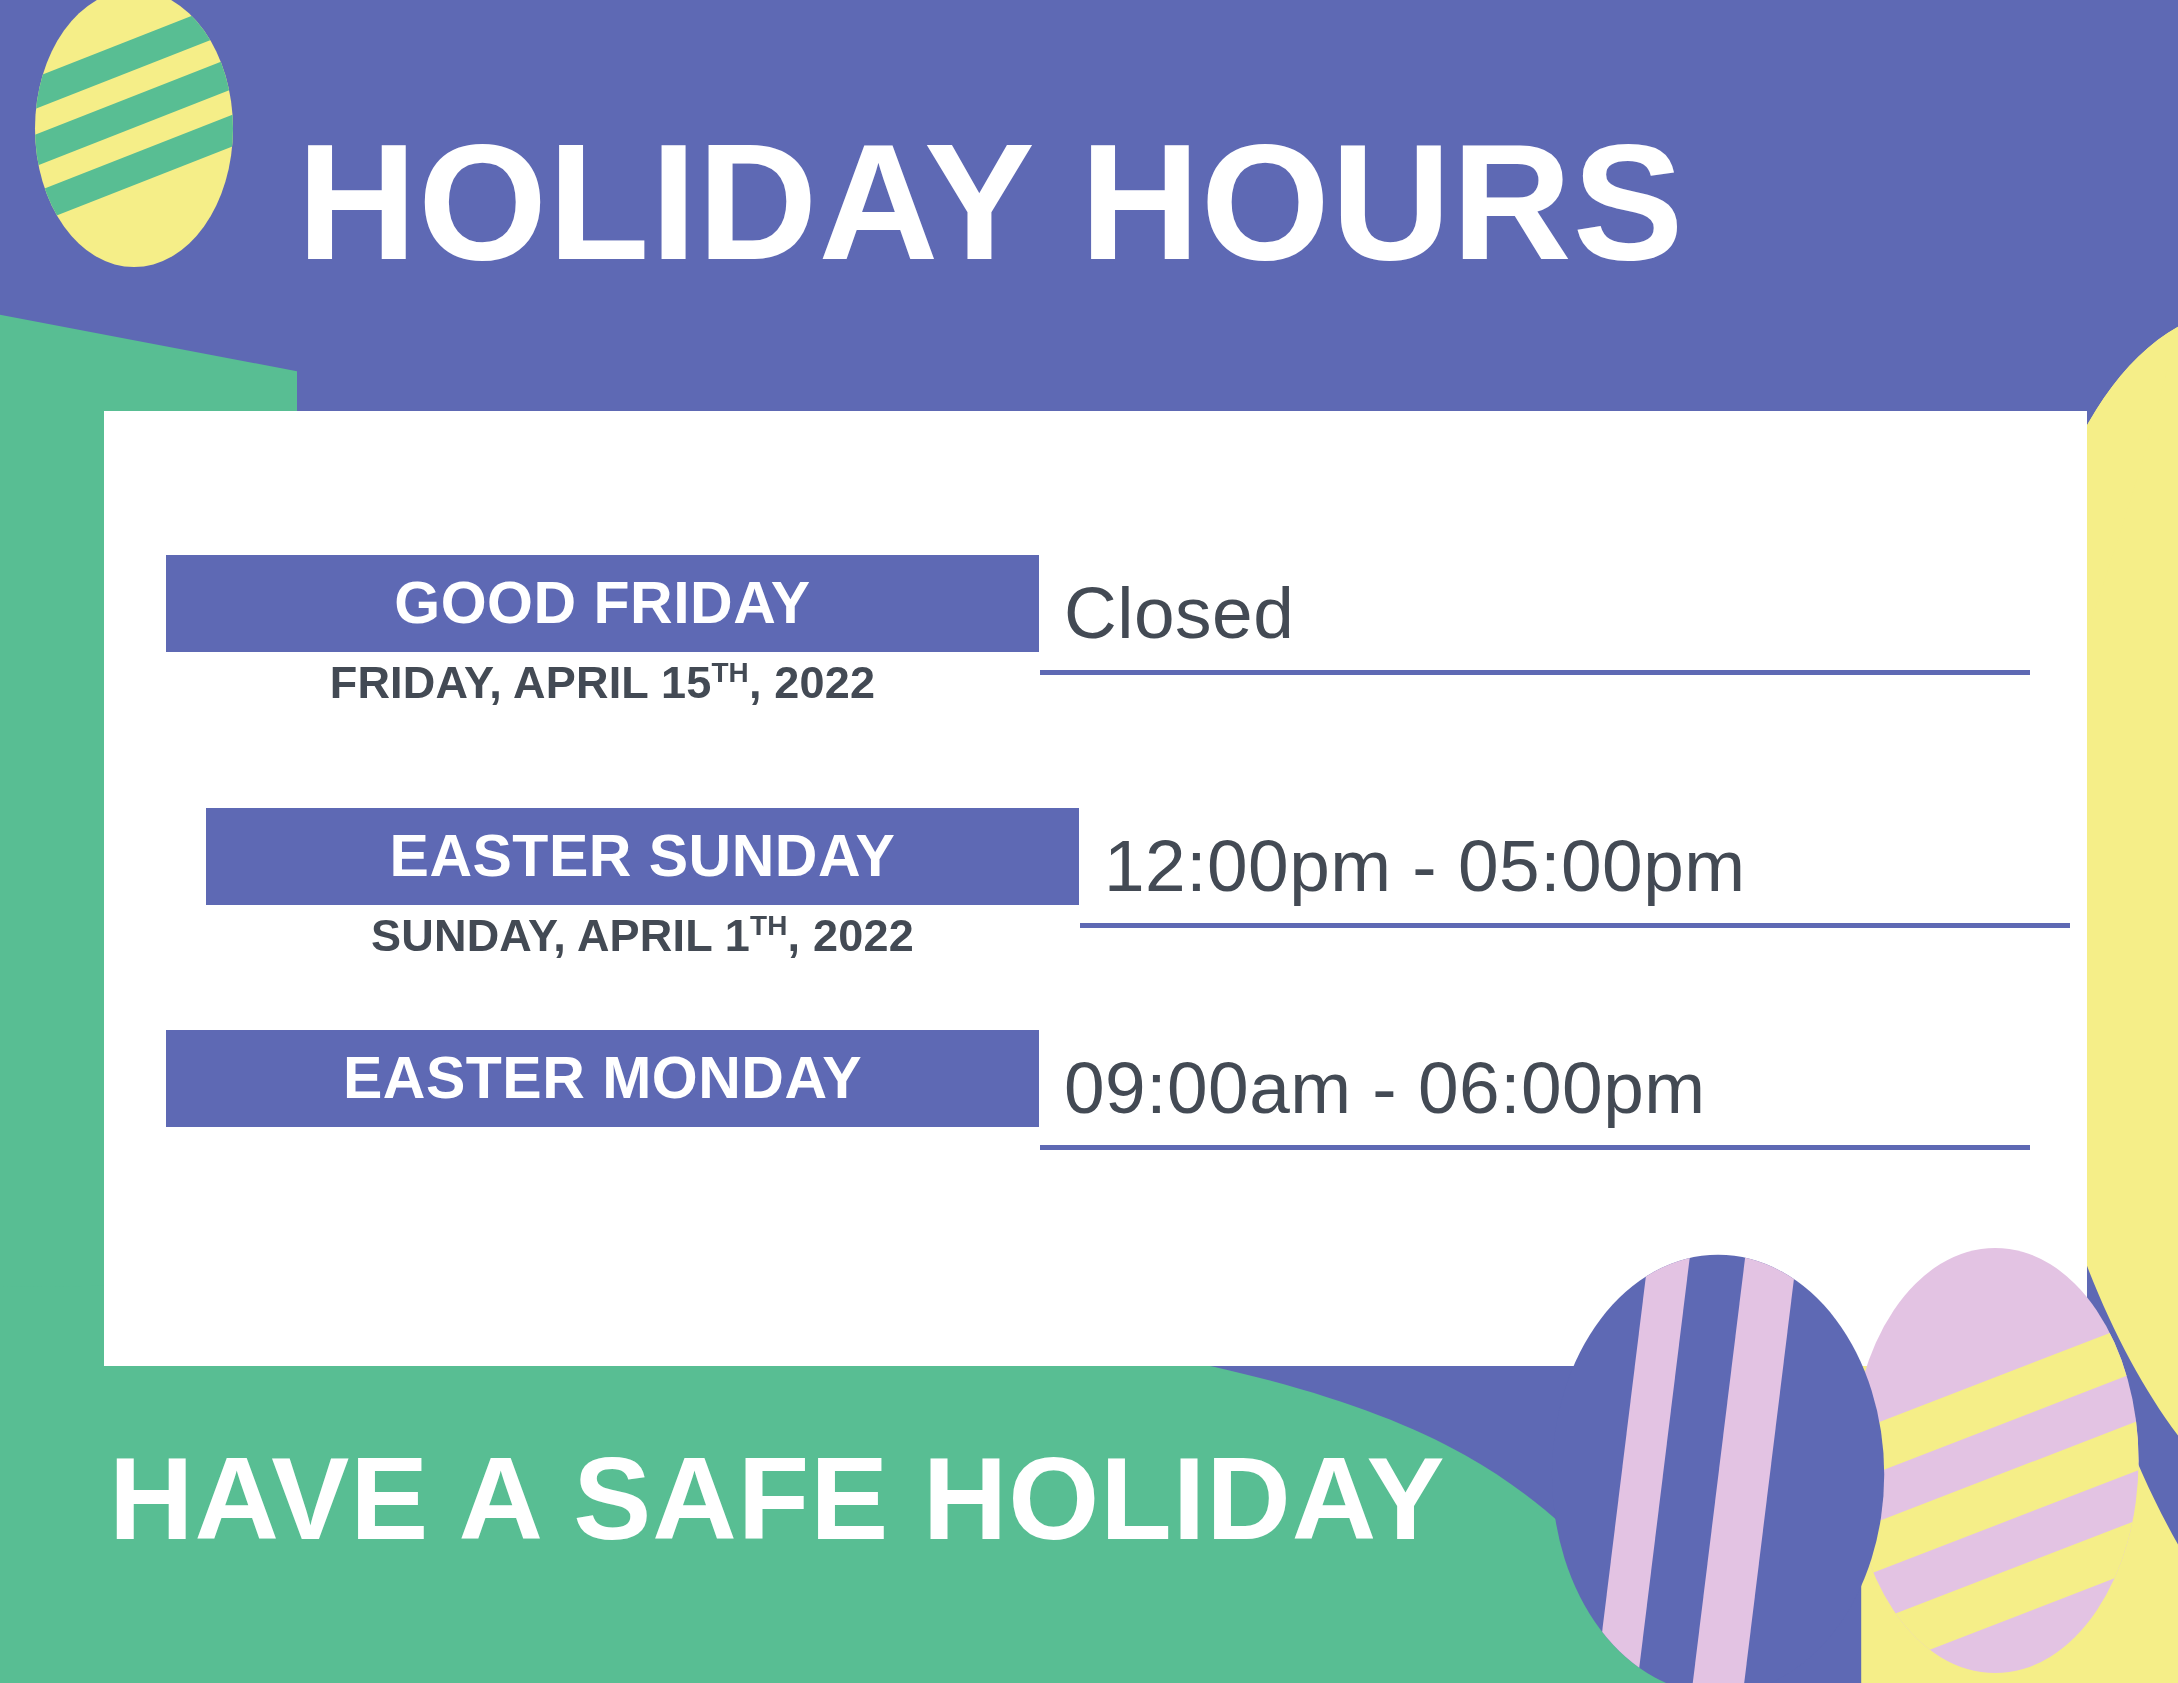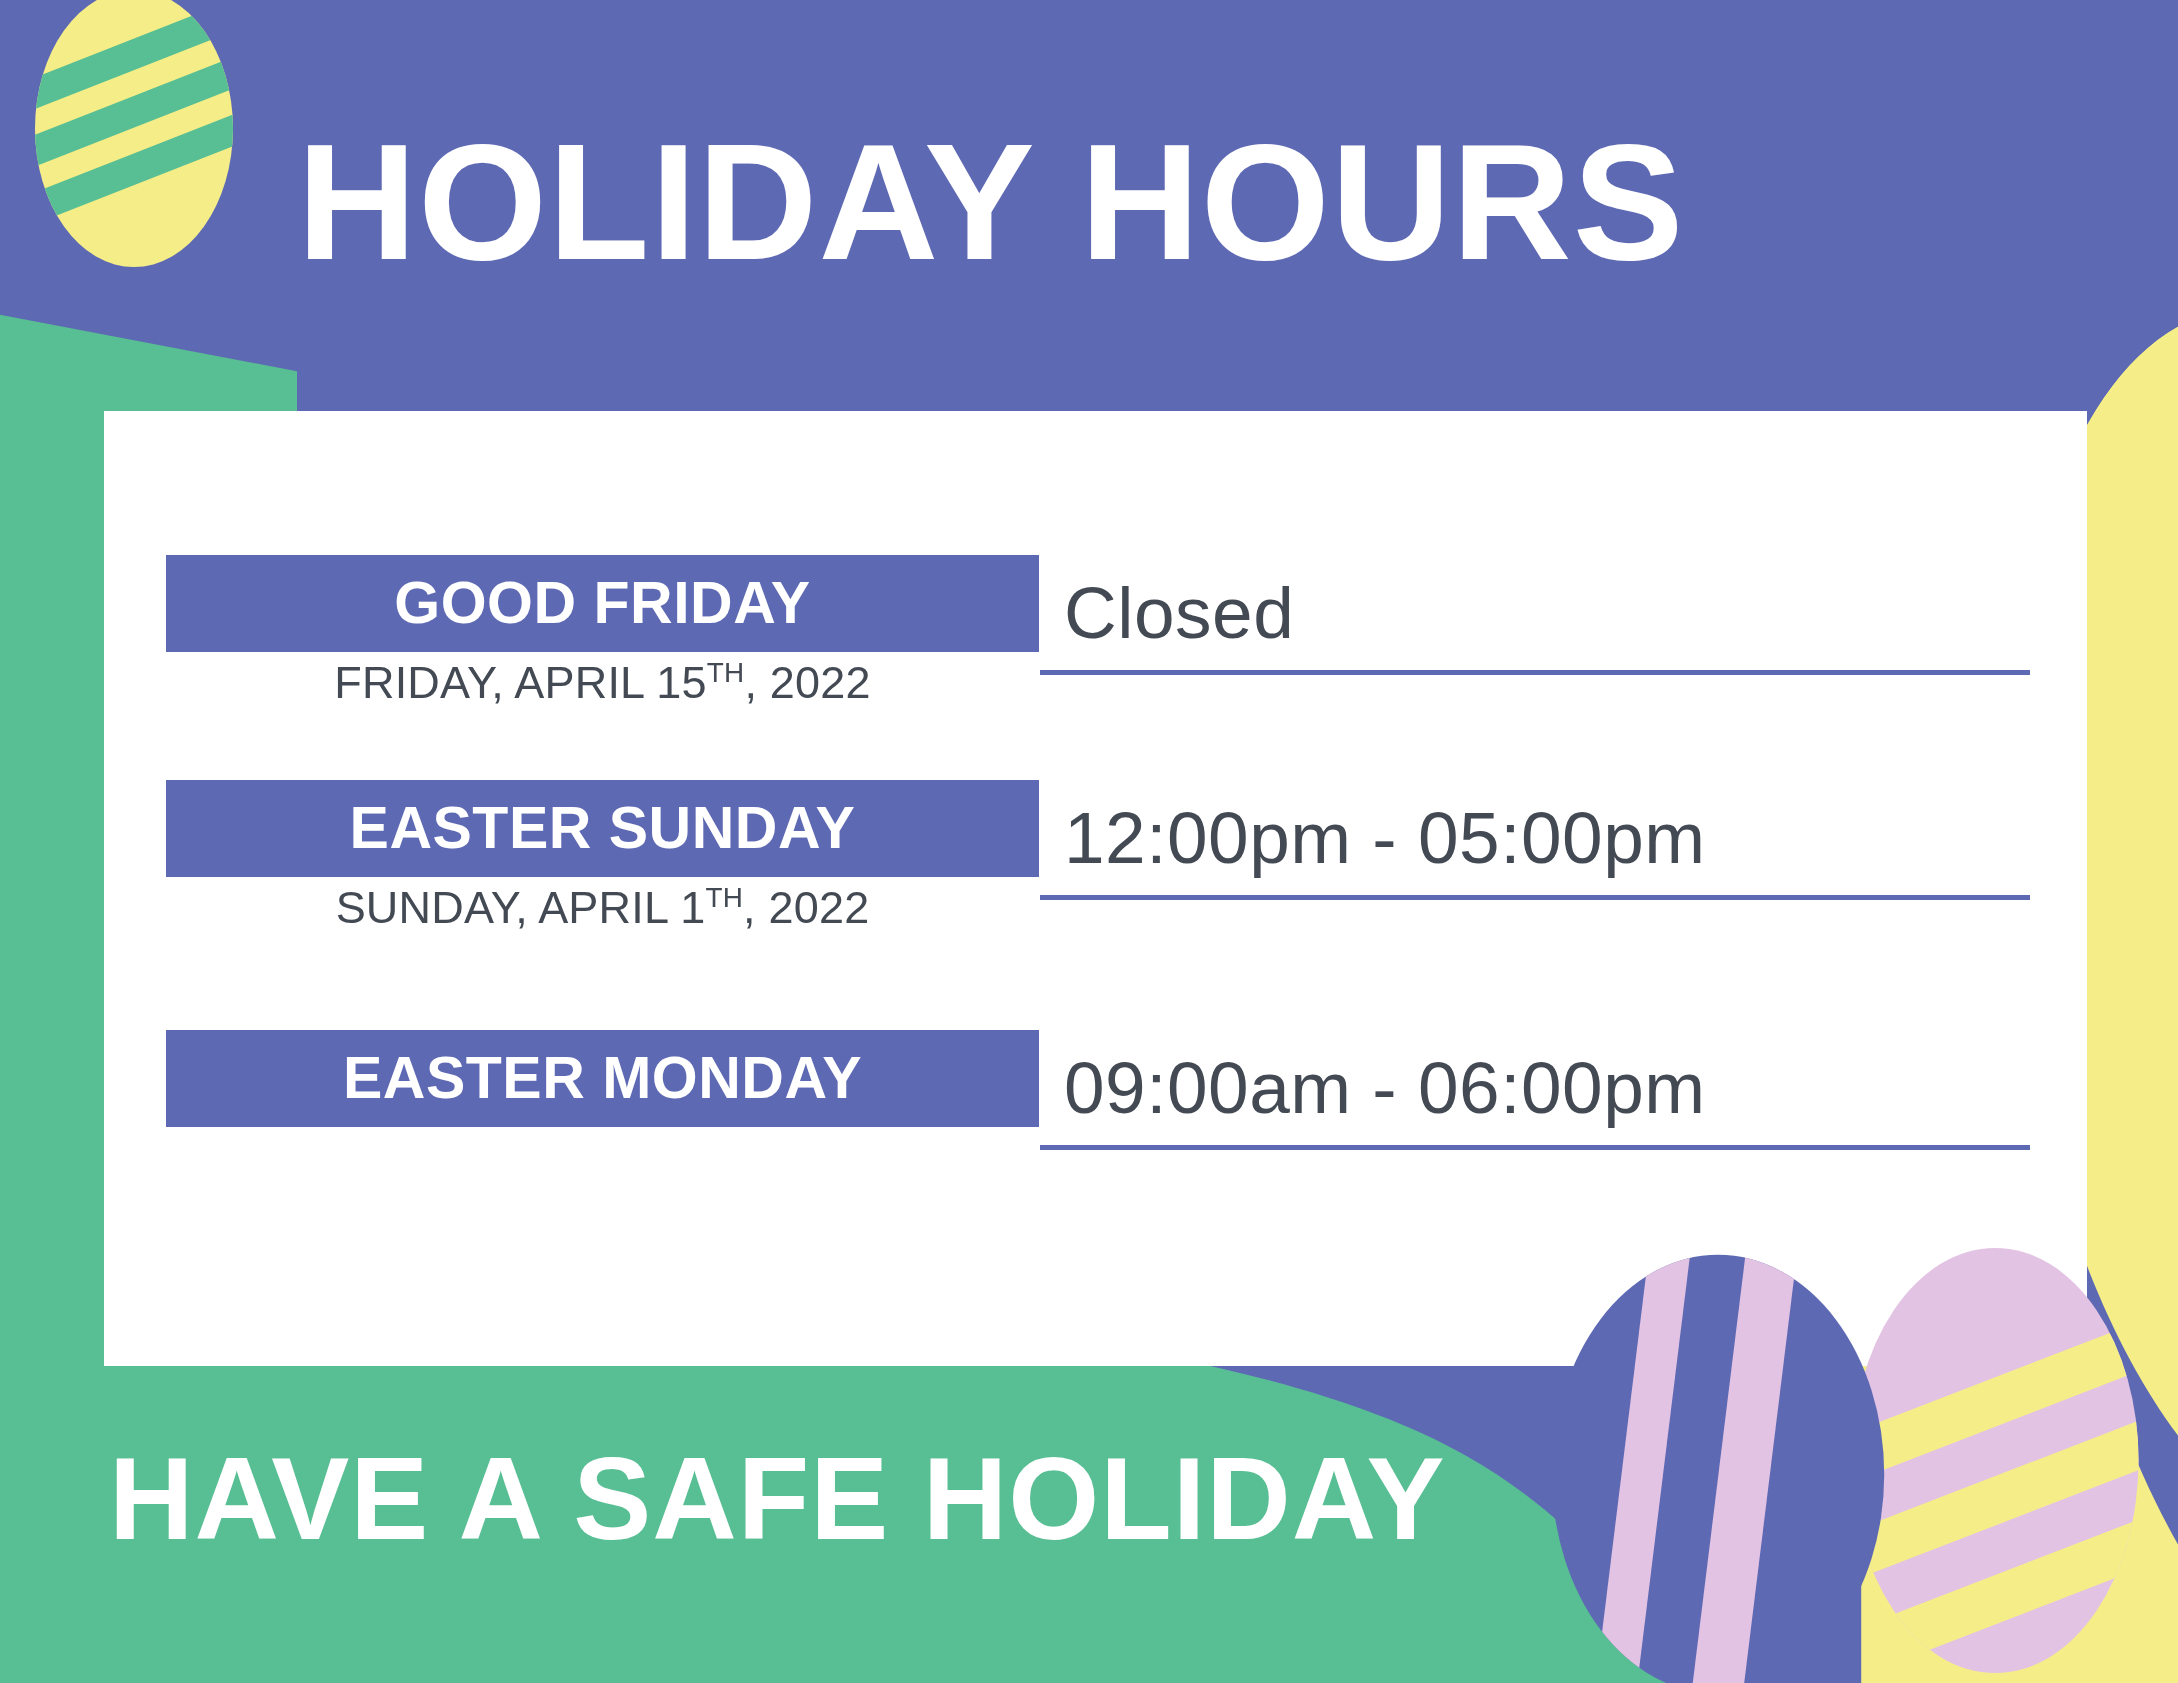--- a/index.html
+++ b/index.html
@@ -90,21 +90,21 @@
     white-space: nowrap;
   }
   .date-text {
     position: absolute;
     left: 62px;
     top: 102px;
     width: 873px;
     text-align: center;
     color: #434A54;
     font-size: 45px;
-    font-weight: 400;
+    font-weight: 700;
     letter-spacing: 0.2px;
     white-space: nowrap;
   }
   .date-text sup {
     font-size: 0.62em;
     vertical-align: super;
     line-height: 0;
   }
   .hours-cell {
     position: absolute;
@@ -181,21 +181,21 @@
         <span class="label-text">GOOD FRIDAY</span>
       </div>
       <div class="date-text">
         <span>FRIDAY, APRIL 15</span><sup>TH</sup><span>, 2022</span>
       </div>
       <div class="hours-cell">
         <span class="hours-text">Closed</span>
       </div>
     </div>
 
-    <div class="row" style="top:369px;">
+    <div class="row" style="top:397px;margin-left:40px;">
       <div class="label-band">
         <span class="label-text">EASTER SUNDAY</span>
       </div>
       <div class="date-text">
         <span>SUNDAY, APRIL 1</span><sup>TH</sup><span>, 2022</span>
       </div>
       <div class="hours-cell">
         <span class="hours-text">12:00pm - 05:00pm</span>
       </div>
     </div>

